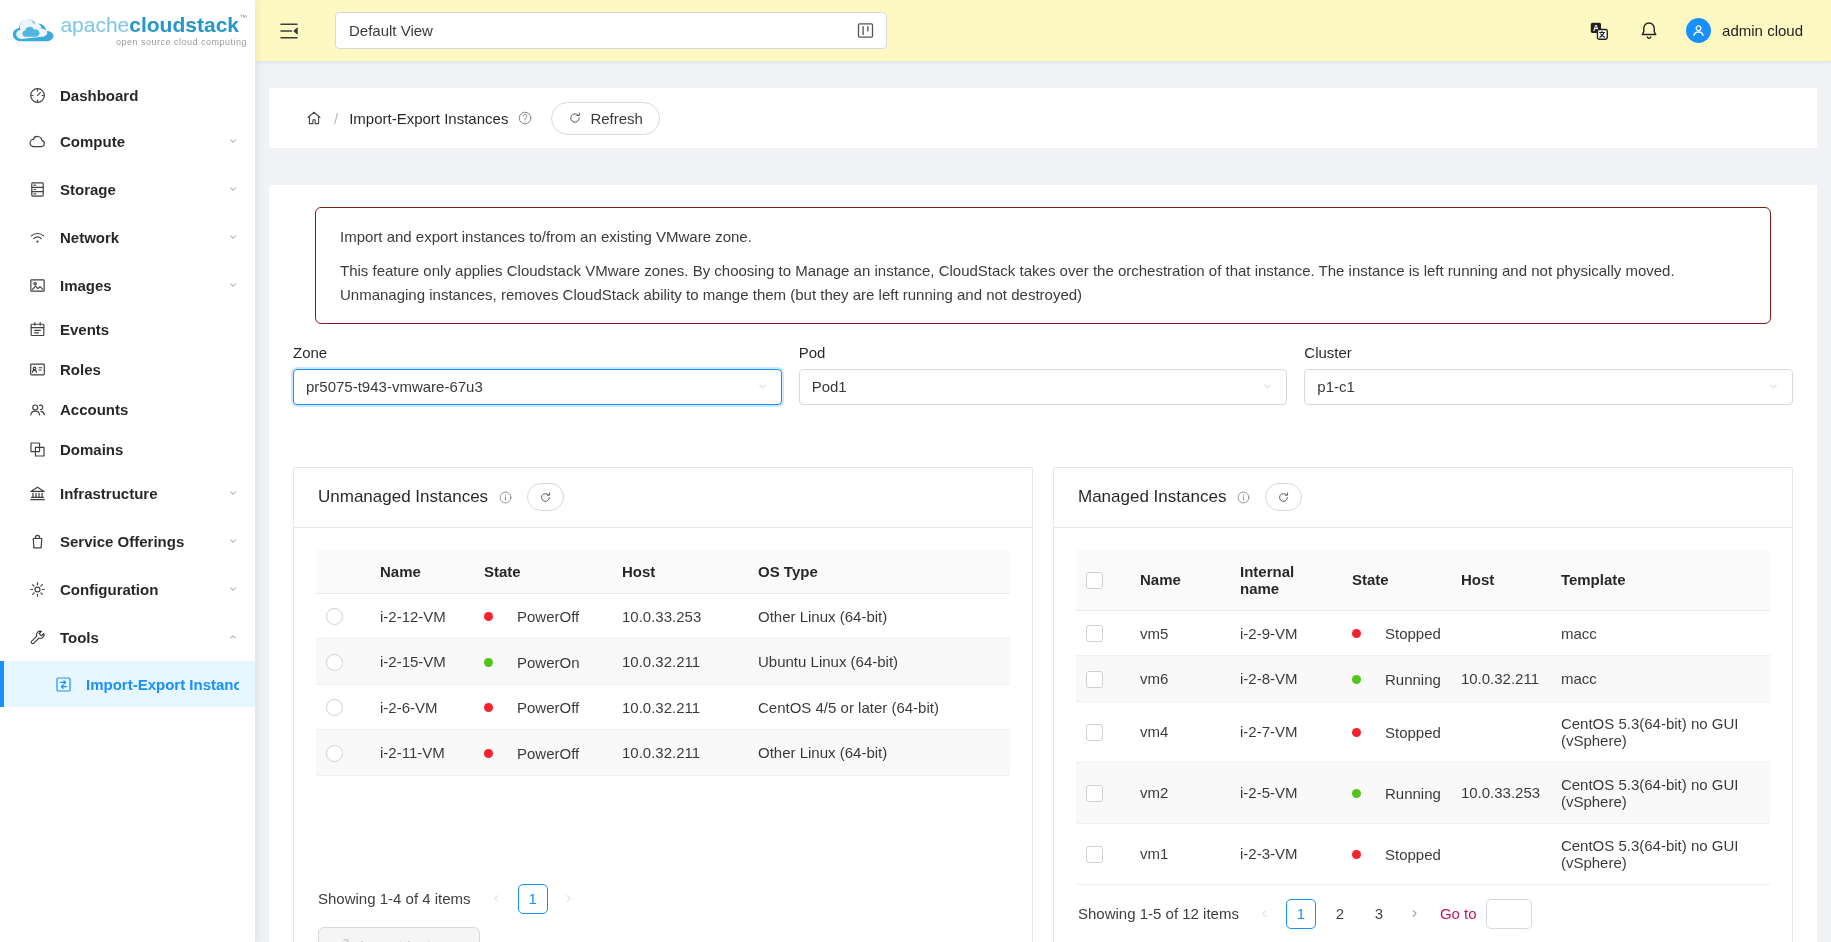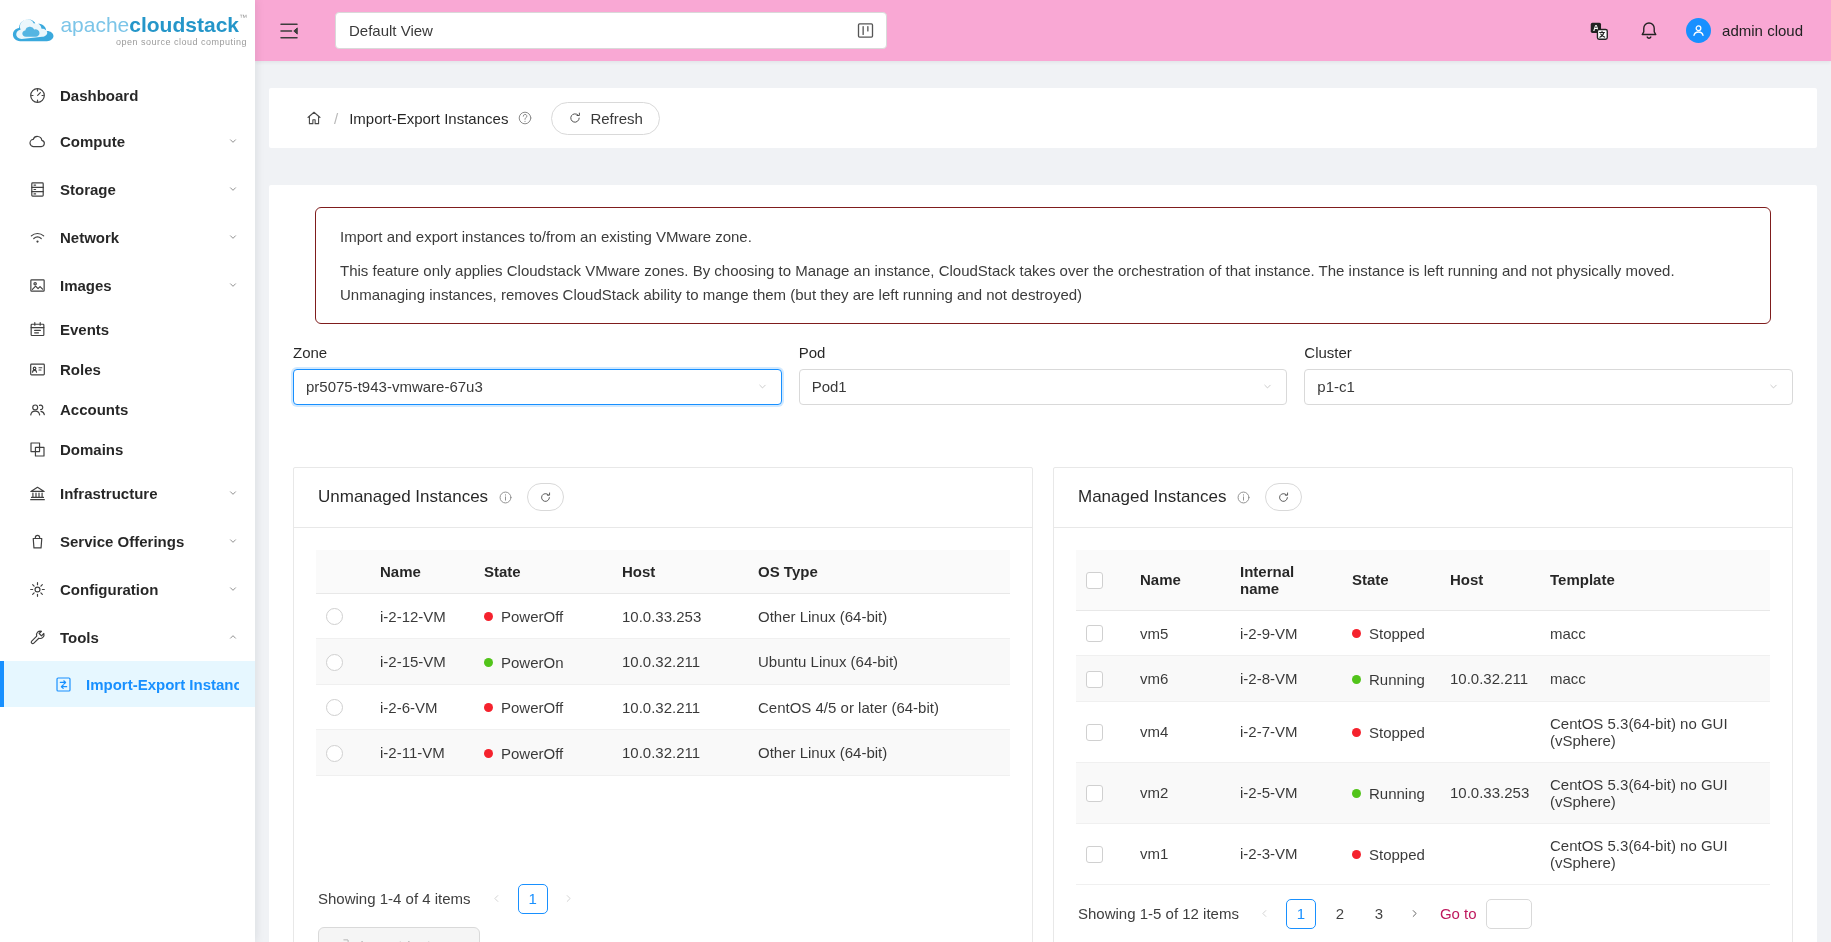--- a/index.html
+++ b/index.html
@@ -29,21 +29,21 @@
   .nav-item.h44{ height:44px; } .nav-item.exp{ height:48px; } .nav-item.sub{ height:46px; padding-left:54px; }
   .nav-item .mi{ width:19px; height:19px; margin-right:13px; color:#404040; flex:none; }
   .nav-item .lbl{ flex:1; font-size:15px; white-space:nowrap; overflow:hidden; }
   .nav-item .chev{ width:12px; height:12px; color:#6b6b6b; flex:none; }
   .nav-item.active{ background:var(--selected-bg); color:var(--primary); }
   .nav-item.active .mi{ color:var(--primary); }
   .nav-item.active::before{ content:""; position:absolute; left:0; top:0; bottom:0; width:4px; background:var(--primary); }
 
   
   .main-col{ flex:1; display:flex; flex-direction:column; min-width:0; }
-  .topbar{ height:61px; background:#f9a8d4; flex:none; display:flex; align-items:center; padding:0 28px 0 22px; box-shadow:0 1px 4px rgba(0,21,41,.08); position:relative; z-index:4; }
+  .topbar{ height:61px; background:#fef9c3; flex:none; display:flex; align-items:center; padding:0 28px 0 22px; box-shadow:0 1px 4px rgba(0,21,41,.08); position:relative; z-index:4; }
   .fold-btn{ width:24px; height:24px; color:#3c3c3c; cursor:pointer; flex:none; }
   .view-select{ margin-left:34px; width:552px; height:37px; border:1px solid #d9d9d9; border-radius:4px; display:flex; align-items:center; justify-content:space-between; padding:0 10px 0 13px; cursor:pointer; background:#fff; }
   .view-select .vlabel{ color:#3a3a3a; }
   .view-select .pb-ic{ width:21px; height:21px; color:#555; }
   .top-spacer{ flex:1; }
   .top-ic{ width:22px; height:22px; color:#222; cursor:pointer; }
   .translate-btn{ margin-right:28px; }
   .bell-btn{ margin-right:26px; }
   .avatar{ width:25px; height:25px; border-radius:50%; background:var(--primary); color:#fff; display:flex; align-items:center; justify-content:center; margin-right:11px; cursor:pointer; flex:none; }
   .avatar svg{ width:17px; height:17px; stroke-width:1.8; }
@@ -80,21 +80,21 @@
   .mini-refresh{ height:28px; border:1px solid #d9d9d9; background:#fff; border-radius:14px; display:inline-flex; align-items:center; padding:0 11px; cursor:pointer; color:#3a3a3a; margin-left:4px; }
   .mini-refresh svg{ width:13px; height:13px; }
   .panel-body{ padding:22px 22px 28px; }
   .table-wrap{ min-height:320px; }
   table{ width:100%; border-collapse:collapse; font-size:15px; }
   thead th{ background:#fafafa; text-align:left; font-weight:bold; color:rgba(0,0,0,.85); padding:13px 10px; border-bottom:1px solid #e8e8e8; }
   tbody td{ padding:13px 10px; border-bottom:1px solid #f0f0f0; color:rgba(0,0,0,.78); }
   tbody tr:nth-child(even){ background:#f9f9f9; }
   .radio{ display:inline-block; width:17px; height:17px; border:1px solid #d0d0d0; border-radius:50%; background:#fff; cursor:pointer; vertical-align:middle; }
   .cbox{ display:inline-block; width:17px; height:17px; border:1px solid #d0d0d0; border-radius:3px; background:#fff; cursor:pointer; vertical-align:middle; }
-  .state{ display:inline-flex; align-items:center; gap:8px; }
+  .state{ display:inline-flex; align-items:center; gap:24px; }
   .dot{ width:9px; height:9px; border-radius:50%; background:#bbb; flex:none; }
   .state[data-state="PowerOn"] .dot, .state[data-state="Running"] .dot{ background:var(--state-running); }
   .state[data-state="PowerOff"] .dot, .state[data-state="Stopped"] .dot{ background:var(--state-stopped); }
 
   .pager{ display:flex; align-items:center; gap:9px; margin-top:14px; padding:0 2px; }
   .pg-sum{ color:#3e3e3e; margin-right:5px; }
   .pg-arrow{ width:24px; height:30px; display:inline-flex; align-items:center; justify-content:center; color:#434343; cursor:pointer; }
   .pg-arrow svg{ width:13px; height:13px; }
   .pg-arrow.disabled{ color:#c9c9c9; cursor:not-allowed; }
   .pg-num{ min-width:30px; height:30px; display:inline-flex; align-items:center; justify-content:center; border-radius:5px; color:rgba(0,0,0,.75); cursor:pointer; }

